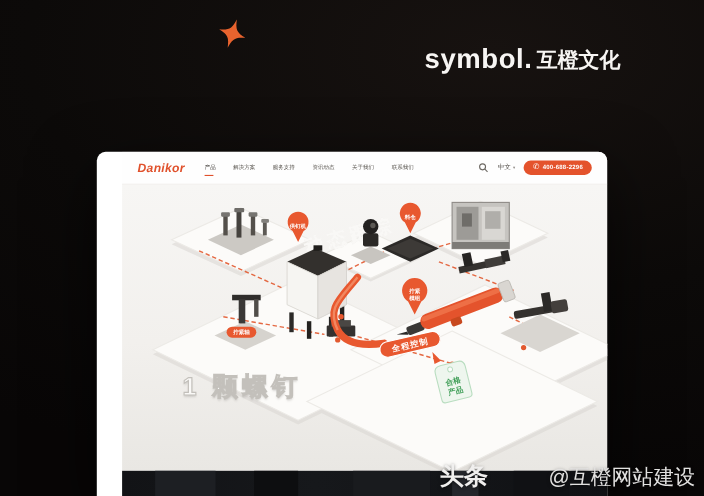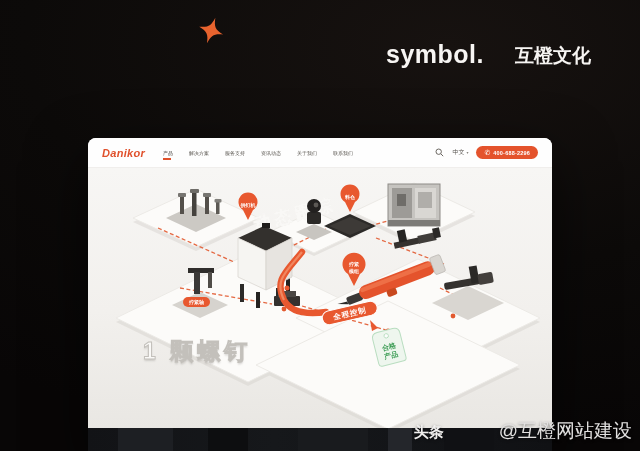--- a/index.html
+++ b/index.html
@@ -5,26 +5,26 @@
   * { margin:0; padding:0; box-sizing:border-box; }
   html,body { width:640px; height:451px; }
   body { font-family:"Liberation Sans", sans-serif; background:#0c0a09; overflow:hidden; }
   .stage { position:relative; width:640px; height:451px; background:radial-gradient(120% 90% at 70% 10%, #171210 0%, #0c0a09 55%, #080606 100%); overflow:hidden; }
 
   
   .kicker-block { position:absolute; left:88px; top:34px; }
   .kicker { font-size:21px; font-weight:600; letter-spacing:2.5px; color:#dd4e2c; }
   .poster-title { font-size:20px; font-weight:700; letter-spacing:.5px; color:#f4f2f0; margin-top:4px; }
   .sparkle { position:absolute; left:196px; top:16px; width:30px; height:30px; }
-  .brand-block { position:absolute; left:386px; top:40px; display:flex; align-items:flex-end; gap:4px; }
+  .brand-block { position:absolute; left:386px; top:40px; display:flex; align-items:center; gap:4px; }
   .brand-en { font-size:25px; font-weight:800; letter-spacing:.5px; color:#f7f5f3; }
-  .brand-cn { font-size:19px; font-weight:700; color:#f7f5f3;margin-left:27px; }
+  .brand-cn { font-size:19px; font-weight:700; color:#f7f5f3; }
 
   
-  .card { position:absolute; left:88px; top:138px; width:464px; height:313px; border-radius:8px 8px 0 0; overflow:hidden; background:#fff; box-shadow:0 22px 60px rgba(0,0,0,.65); }
+  .card { position:absolute; left:88px; top:138px; width:464px; height:313px; border-radius:8px 8px 0 0; overflow:hidden; background:#fff; box-shadow:0 22px 60px rgba(0,0,0,.65);padding-left:23px; }
 
   .navbar { position:relative; height:30px; background:#fefefe; border-bottom:1px solid #f0eeec; display:flex; align-items:center; padding:0 14px; }
   .nav-logo { font-size:11px; font-weight:700; font-style:italic; letter-spacing:.3px; color:#e0512c; margin-right:18px; }
   .nav-menu { display:flex; gap:16px; flex:1; }
   .nav-item { font-size:5px; color:#5a5650; text-decoration:none; position:relative; padding:4px 0; cursor:pointer; }
   .nav-item.active { color:#36322e; }
   .nav-item.active::after { content:""; position:absolute; left:0; right:2px; bottom:0; height:1.5px; background:#e0512c; }
   .nav-right { display:flex; align-items:center; gap:8px; }
   .search-icon svg { display:block; }
   .lang { font-size:6px; color:#55514c; display:flex; align-items:center; gap:2px; cursor:pointer; }
@@ -36,21 +36,21 @@
   .hero { position:relative; height:260px; background:linear-gradient(180deg,#f7f6f4 0%, #f2f0ed 55%, #e9e7e3 100%); }
   .hero svg { position:absolute; left:0; top:0; }
   .hero-title { position:absolute; left:55px; top:168px; font-size:23px; font-weight:700; letter-spacing:4px; color:#faf9f7; -webkit-text-stroke:1px #c3c0bb; text-shadow:0 2px 2px rgba(90,85,80,.22); }
   .hero-sub { position:absolute; left:57px; top:200px; font-size:9.5px; font-weight:700; letter-spacing:1px; color:#3b3733; }
 
   .photo-strip { position:relative; height:23px; background:linear-gradient(90deg,#121316 0%, #16181b 40%, #101114 100%); }
   .photo-strip .bar { position:absolute; top:0; bottom:0; }
 
   
   .watermark { position:absolute; right:8px; top:418px; display:flex; align-items:baseline; gap:7px; z-index:5; text-shadow:0 1px 3px rgba(0,0,0,.5); }
-  .wm-prefix { font-size:15px; font-weight:700; color:#f0efee; }
+  .wm-prefix { font-size:22px; font-weight:700; color:#f0efee; }
   .wm-handle { font-size:19px; font-weight:500; color:#e2e1e0;margin-left:48px; }
 </style>
 </head>
 <body>
 
 <div class="stage">
 
   <div class="sparkle">
     <svg width="30" height="30" viewBox="0 0 30 30">
       <path d="M15 1 C16.6 10 18.5 12.4 27.5 14.5 C18.5 16.6 16.6 19 15 28 C13.4 19 11.5 16.6 2.5 14.5 C11.5 12.4 13.4 10 15 1 Z" fill="#e8632e" transform="rotate(18 15 15)"></path>

